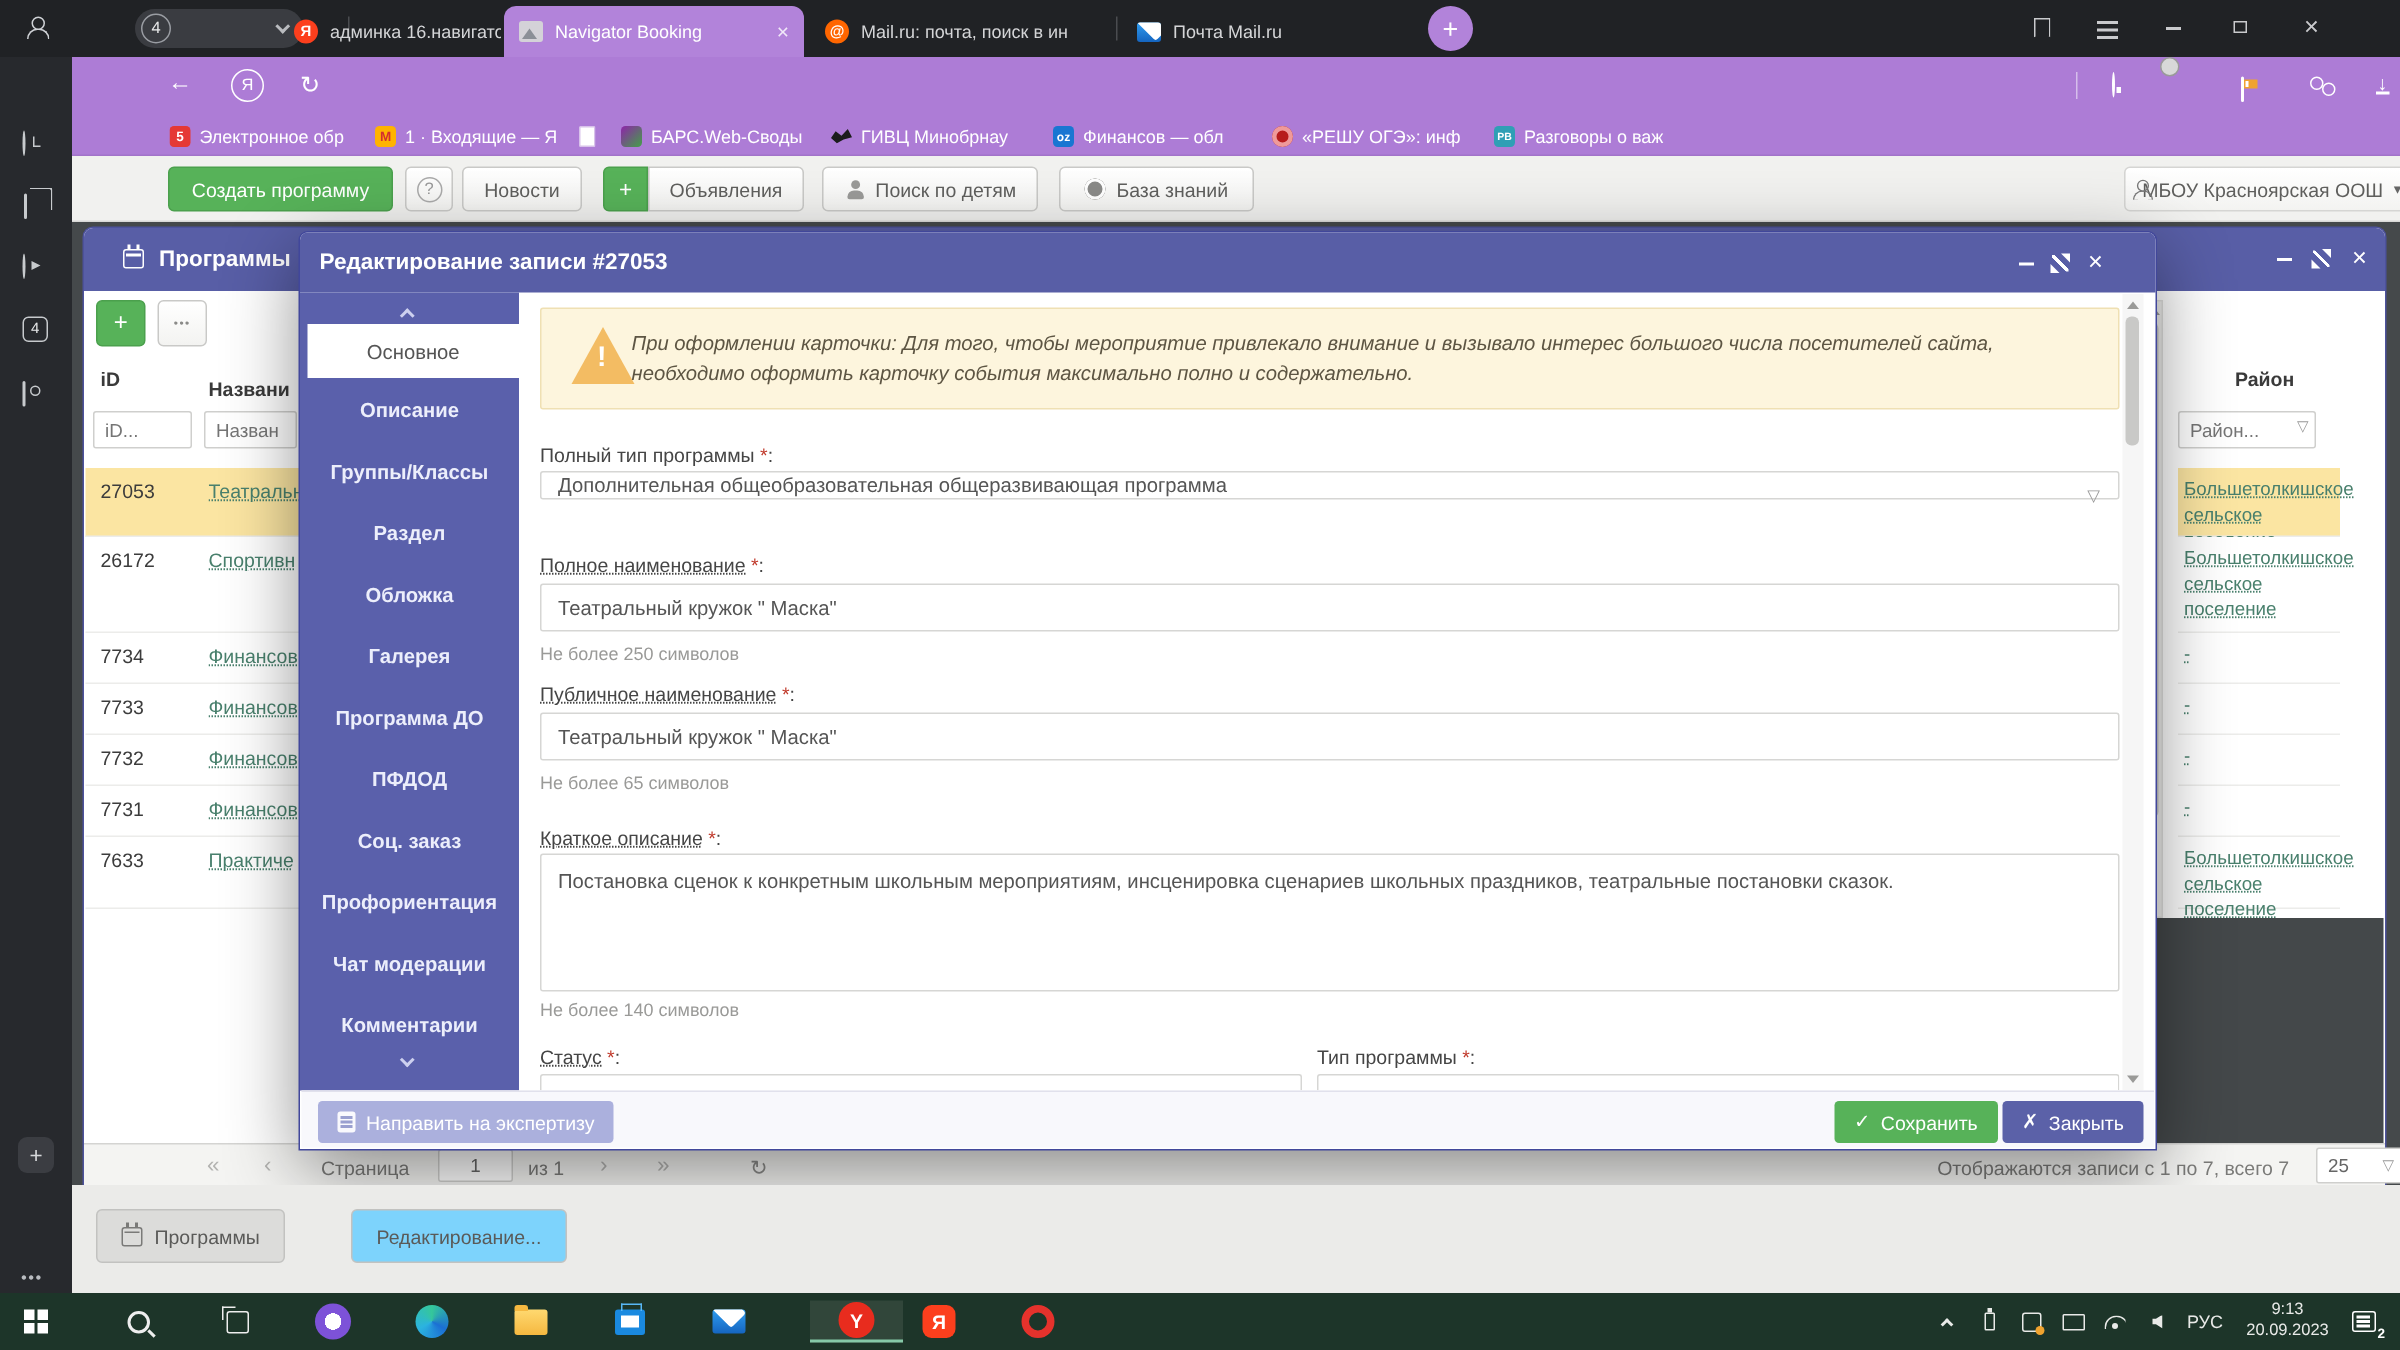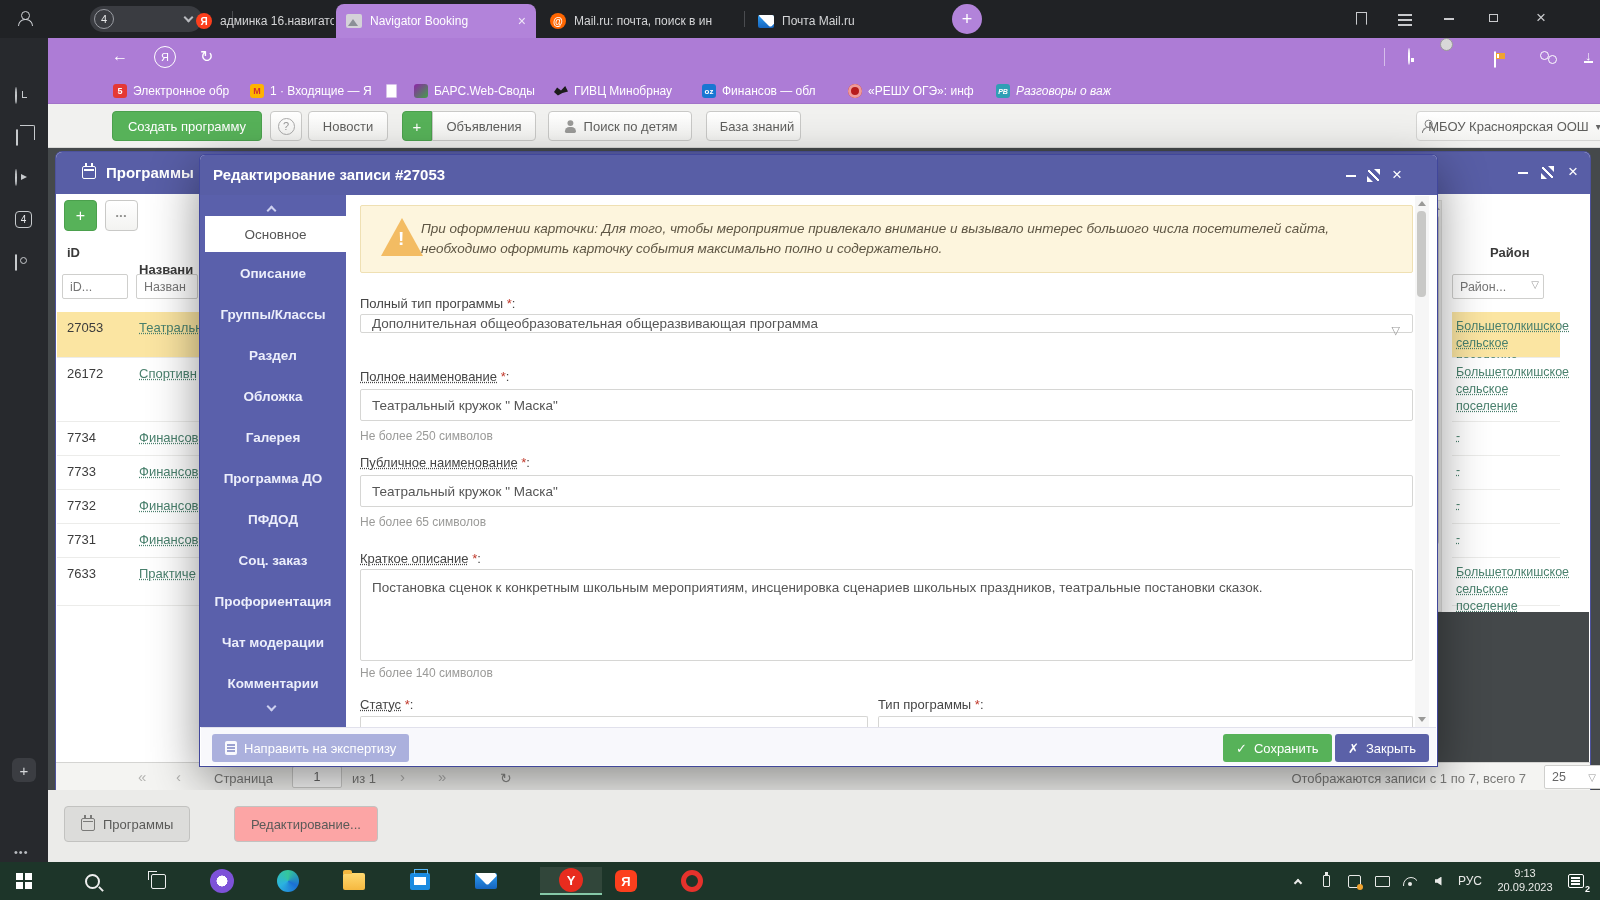--- a/index.html
+++ b/index.html
@@ -228,21 +228,21 @@
       <span>ГИВЦ Минобрнау</span>
     </div>
   <div class="bm" style="left:654px;width:128px;">
       <span class="bmico" style="background:#1976d2;font-size:8px;">oz</span>
       <span>Финансов — обл</span>
     </div>
   <div class="bm" style="left:800px;width:132px;">
       <span style="width:14px;height:14px;border-radius:50%;background:#b71c1c;box-shadow:inset 0 0 0 3px #ef9a9a;"></span>
       <span>«РЕШУ ОГЭ»: инф</span>
     </div>
-  <div class="bm" style="left:948px;width:132px;font-style:italic;">
+  <div class="bm" style="left:948px;width:132px;">
       <span class="bmico" style="background:#2f9fb5;font-size:7px;">РВ</span>
       <span>Разговоры о важ</span>
     </div>
 </div>
 
 <div class="abs sidebar">
   <span class="sico" style="top:50px;"><span class="clockico"></span></span>
   <span class="sico" style="top:92px;left:16px;"><span class="panelsico"></span></span>
   <span class="sico" style="top:132px;"><span class="playico"></span></span>
   <span class="sico" style="top:173px;">
@@ -269,21 +269,21 @@
   <div class="btn green" style="left:354px;width:30px;padding:0;border-radius:4px 0 0 4px;">
       <span style="font-size:15px;">+</span>
     </div>
   <div class="btn" style="left:384px;width:104px;border-radius:0 4px 4px 0;">
       <span>Объявления</span>
     </div>
   <div class="btn" style="left:500px;width:144px;">
       <span class="persico" style="color:#9a9a98;transform:scale(.85);"></span>
       <span>Поиск по детям</span>
     </div>
-  <div class="btn" style="left:658px;width:95px;">
+  <div class="btn" style="left:658px;width:130px;">
       <span style="width:14px;height:14px;border-radius:50%;background:#8a8a88;box-shadow:inset 0 0 0 2px #fff, inset 0 0 0 4px #8a8a88;"></span>
       <span>База знаний</span>
     </div>
   <div class="btn" style="left:1368px;width:190px;border-color:#d5d5d3;">
       <span class="persico persoutline" style="color:#777;transform:scale(.9);"></span>
       <span>МБОУ Красноярская ООШ</span>
       <span style="color:#666;font-size:10px;">▾</span>
     </div>
 </div>
 
@@ -302,21 +302,21 @@
   <span class="ctl closex" style="left:1512px;top:11px;">×</span>
 </div>
 <div class="abs" style="left:64px;top:200px;width:33px;height:31px;background:#57b259;border:1px solid #4ba04d;border-radius:4px;color:#fff;font-size:16px;display:flex;align-items:center;justify-content:center;">
     <span>+</span>
   </div>
 <div class="abs" style="left:105px;top:200px;width:33px;height:31px;background:linear-gradient(#fff,#f3f3f1);border:1px solid #c9c9c7;border-radius:4px;color:#8a8a88;font-size:8px;letter-spacing:1px;display:flex;align-items:center;justify-content:center;">
     <span>•••</span>
   </div>
 
 <div class="abs gridhead" style="left:67px;top:245px;">iD</div>
-<div class="abs gridhead" style="left:139px;top:262px;width:58px;overflow:hidden;white-space:nowrap;">Названи</div>
+<div class="abs gridhead" style="left:139px;top:252px;width:58px;overflow:hidden;white-space:nowrap;">Названи</div>
 <div class="abs gridhead" style="left:1458px;top:245px;padding-left:32px;">Район</div>
 
 <div class="abs" style="left:62px;top:274px;width:66px;"><input class="filterin" style="position: relative;" placeholder="iD..."></div>
 <div class="abs" style="left:136px;top:274px;width:62px;"><input class="filterin" style="position: relative;" placeholder="Назван"></div>
 <div class="abs" style="left:1452px;top:274px;width:92px;"><input class="filterin" style="position: relative; padding-right: 18px;" placeholder="Район..."><span style="position:absolute;right:5px;top:5px;color:#999;font-size:10px;">▽</span></div>
 
 <div class="trow hl" style="top:312px;height:46px;">
     <span class="tid">27053</span>
     <span class="tname">Театральн</span>
   </div>
@@ -453,21 +453,21 @@
       <span>✗</span>
       <span>Закрыть</span>
     </div>
 </div>
 
 <div class="abs bottombar">
   <div class="wtab" style="left:16px;">
       <span class="calico" style="color:#7a7a78;"></span>
       <span>Программы</span>
     </div>
-  <div class="wtab" style="left:186px;background:#fca5a5;">
+  <div class="wtab" style="left:186px;background:#7dd3fc;">
       <span>Редактирование...</span>
     </div>
 </div>
 
 <div class="abs taskbar">
   <span class="tico" style="left:10px;">
       <span class="startico"></span>
     </span>
   <span class="tico" style="left:78px;">
       <span class="searchico"></span>

